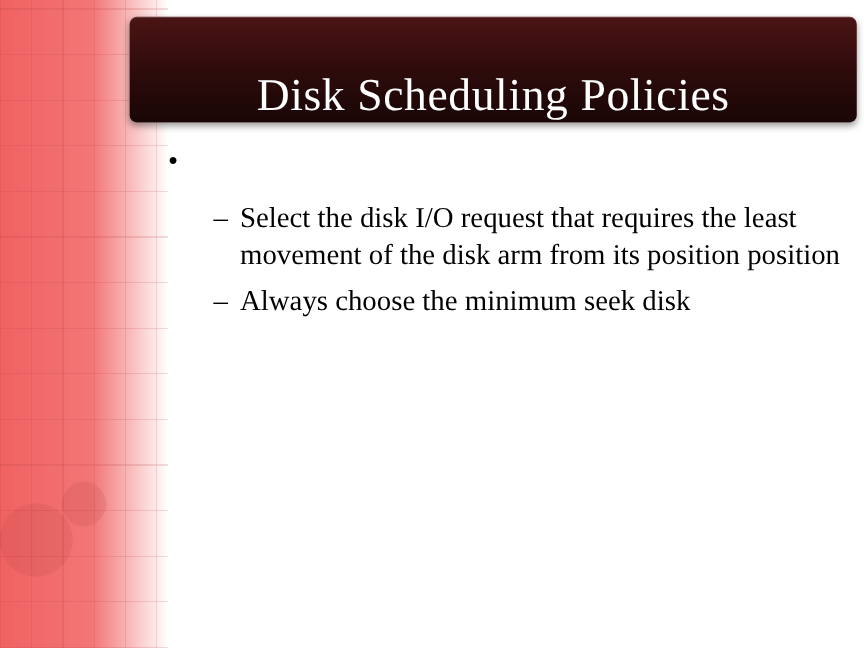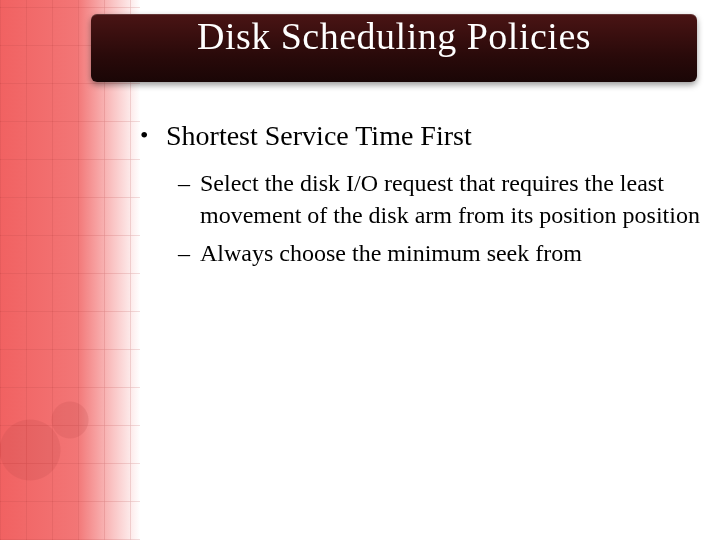--- a/index.html
+++ b/index.html
@@ -26,29 +26,29 @@
     opacity: 0.18;
     background-image:
       repeating-linear-gradient(0deg, #b94848 0 1px, transparent 1px 38px),
       repeating-linear-gradient(90deg, #b94848 0 1px, transparent 1px 26px),
       radial-gradient(circle at 30px 450px, #b94848 0 30px, transparent 31px),
       radial-gradient(circle at 70px 420px, #b94848 0 18px, transparent 19px);
     background-blend-mode: multiply;
   }
   .title-bar {
     position: absolute;
-    left: 91px;
+    left: 108px;
     top: 14px;
     width: 606px;
-    height: 68px;
+    height: 88px;
     background: linear-gradient(to bottom, #4a1414 0%, #2a0a0a 60%, #1a0606 100%);
     border-radius: 6px;
     box-shadow: 0 3px 6px rgba(0,0,0,0.4), inset 0 1px 0 rgba(255,255,255,0.15);
     display: flex;
-    align-items: flex-start;
+    align-items: flex-end;
     justify-content: center;
     z-index: 3;
   }
   .title-bar h1 {
     color: #ffffff;
     font-weight: 400;
     font-size: 38px;
     letter-spacing: 0.5px;
     font-family: 'Times New Roman', Georgia, serif;
   }
@@ -96,25 +96,24 @@
 <div class="sidebar-bg"></div>
 <div class="sidebar-pattern"></div>
 
 <div class="title-bar">
   <h1>Disk Scheduling Policies</h1>
 </div>
 
 <div class="content">
   <div class="bullet-1">
     <span class="marker">•</span>
-    <span class="text">Shortest Service Time First</span>
   </div>
   <div class="sub-list">
     <div class="bullet-2">
       <span class="marker">–</span>
       <span class="text">Select the disk I/O request that requires the least movement of the disk arm from its position position</span>
     </div>
     <div class="bullet-2">
       <span class="marker">–</span>
-      <span class="text">Always choose the minimum seek from</span>
+      <span class="text">Always choose the minimum seek disk</span>
     </div>
   </div>
 </div>
 
 </body></html>

